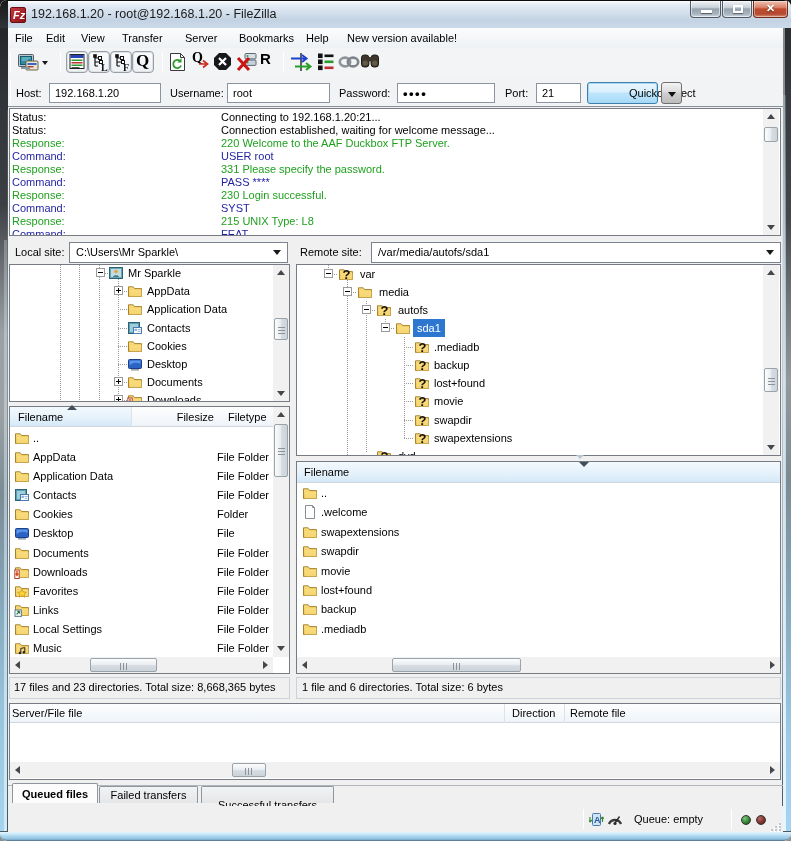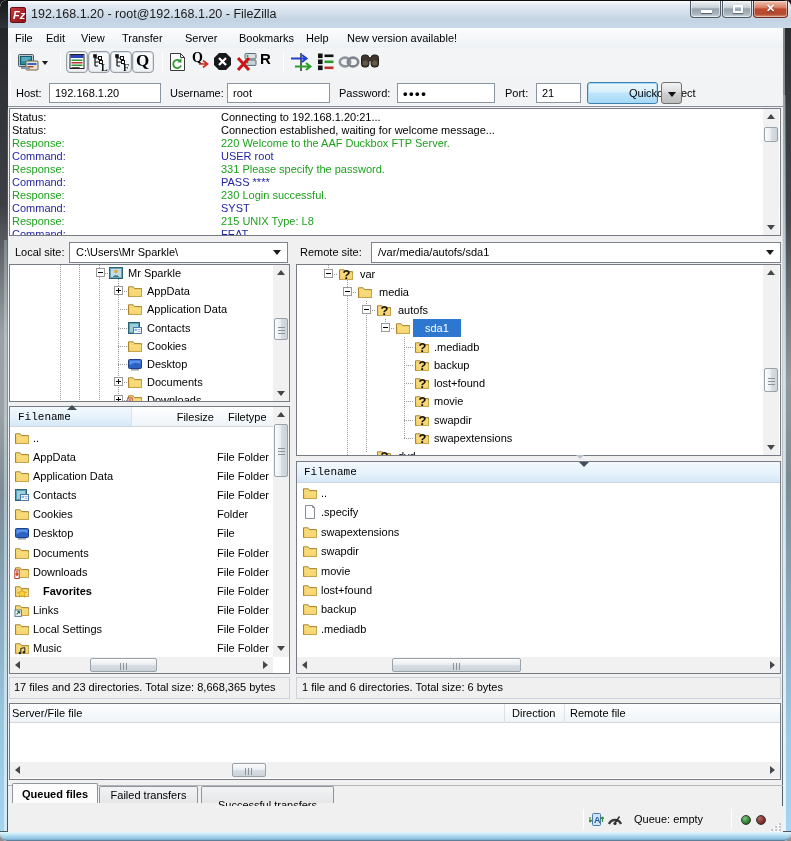--- a/index.html
+++ b/index.html
@@ -68,21 +68,21 @@
 
 .trow { position:absolute; height:18px; line-height:18px; white-space:pre; }
 .vdot { position:absolute; width:1px; background-image:linear-gradient(180deg,#9a9a9a 1px,transparent 1px); background-size:1px 2px; }
 .hdot { position:absolute; height:1px; background-image:linear-gradient(90deg,#9a9a9a 1px,transparent 1px); background-size:2px 1px; }
 .lrow { position:absolute; height:19px; line-height:19px; white-space:pre; }
 .exp { position:absolute; width:9px; height:9px; background:#fff; border:1px solid #9a9a9a; }
 .exp i { position:absolute; left:1px; top:3px; width:5px; height:1px; background:#000; }
 .exp.plus b { position:absolute; left:3px; top:1px; width:1px; height:5px; background:#000; }
 .ic16 { position:absolute; width:16px; height:16px; }
 .hdr { position:absolute; background:linear-gradient(180deg,#fdfefe,#f5f8fb 60%,#eef4f9); border-bottom:1px solid #d0d6dc; }
-.hdrblue { background:linear-gradient(180deg,#f3f9fe,#e4f1fb 60%,#d4e8f8);font-family:Liberation Mono, monospace; }
+.hdrblue { background:linear-gradient(180deg,#f3f9fe,#e4f1fb 60%,#d4e8f8); }
 .hsep { position:absolute; top:0; width:1px; height:100%; background:#dde2e8; }
 .statusfld { position:absolute; top:677px; height:22px; background:#f0f0f0; border:1px solid #cdd2d8; padding-top:3px; }
 
 .tab { position:absolute; height:17px; border:1px solid #8f959c; border-bottom:none; background:linear-gradient(180deg,#f2f3f4,#e4e6e8); border-radius:2px 2px 0 0; text-align:center; }
 .tab.active { background:#fcfcfc; font-weight:bold; }
 svg { display:block; }
 </style>
 </head>
 <body>
 <svg width="0" height="0" style="position:absolute">
@@ -414,21 +414,21 @@
     <svg class="ic16" style="left:60px; top:19px;">
         <use href="#fold"></use>
       </svg>
     <div class="trow" style="left:101px; top:36px;">autofs</div>
     <div class="exp" style="left:65px; top:40px;">
         <i></i>
       </div>
     <svg class="ic16" style="left:79px; top:37px;">
         <use href="#qfold"></use>
       </svg>
-    <div class="trow" style="left:116px; top:54px; background:#2e77d0; color:#fff; padding:0 12px;">sda1</div>
+    <div class="trow" style="left:116px; top:54px; background:#2e77d0; color:#fff; padding:0 4px;">sda1</div>
     <div class="exp" style="left:84px; top:58px;">
         <i></i>
       </div>
     <svg class="ic16" style="left:98px; top:55px;">
         <use href="#fold"></use>
       </svg>
     <div class="trow" style="left:137px; top:73px;">.mediadb</div>
     <svg class="ic16" style="left:117px; top:74px;">
         <use href="#qfold"></use>
       </svg>
@@ -507,21 +507,21 @@
     <div class="lrow" style="left:23px; top:137px;">Documents</div>
       <div class="lrow" style="left:207px; top:137px;">File Folder</div>
       <svg class="ic16" style="left:4px; top:138px;">
         <use href="#fold"></use>
       </svg>
     <div class="lrow" style="left:23px; top:156px;">Downloads</div>
       <div class="lrow" style="left:207px; top:156px;">File Folder</div>
       <svg class="ic16" style="left:4px; top:157px;">
         <use href="#dload"></use>
       </svg>
-    <div class="lrow" style="left:33px; top:175px;font-weight:bold;">Favorites</div>
+    <div class="lrow" style="left:23px; top:175px;">Favorites</div>
       <div class="lrow" style="left:207px; top:175px;">File Folder</div>
       <svg class="ic16" style="left:4px; top:176px;">
         <use href="#fav"></use>
       </svg>
     <div class="lrow" style="left:23px; top:194px;">Links</div>
       <div class="lrow" style="left:207px; top:194px;">File Folder</div>
       <svg class="ic16" style="left:4px; top:195px;">
         <use href="#links"></use>
       </svg>
     <div class="lrow" style="left:23px; top:213px;">Local Settings</div>
@@ -557,21 +557,21 @@
       <div class="arr" style="left:253px; top:4px; border:4px solid transparent; border-left:5px solid #44484d; border-right:none;"></div>
     </div>
   </div>
 
   <div class="panel" id="rlist" style="left:296px; top:461px; width:485px; height:213px; overflow:hidden;">
     <div class="hdr hdrblue" style="left:0; top:0; width:483px; height:21px; padding:4px 0 0 7px;">Filename</div>
     <div class="lrow" style="left:24px; top:22px;">..</div>
       <svg class="ic16" style="left:5px; top:23px;">
         <use href="#fold"></use>
       </svg>
-    <div class="lrow" style="left:24px; top:41px;">.specify</div>
+    <div class="lrow" style="left:24px; top:41px;">.welcome</div>
       <svg class="ic16" style="left:5px; top:42px;">
         <use href="#ffile"></use>
       </svg>
     <div class="lrow" style="left:24px; top:61px;">swapextensions</div>
       <svg class="ic16" style="left:5px; top:62px;">
         <use href="#fold"></use>
       </svg>
     <div class="lrow" style="left:24px; top:80px;">swapdir</div>
       <svg class="ic16" style="left:5px; top:81px;">
         <use href="#fold"></use>

